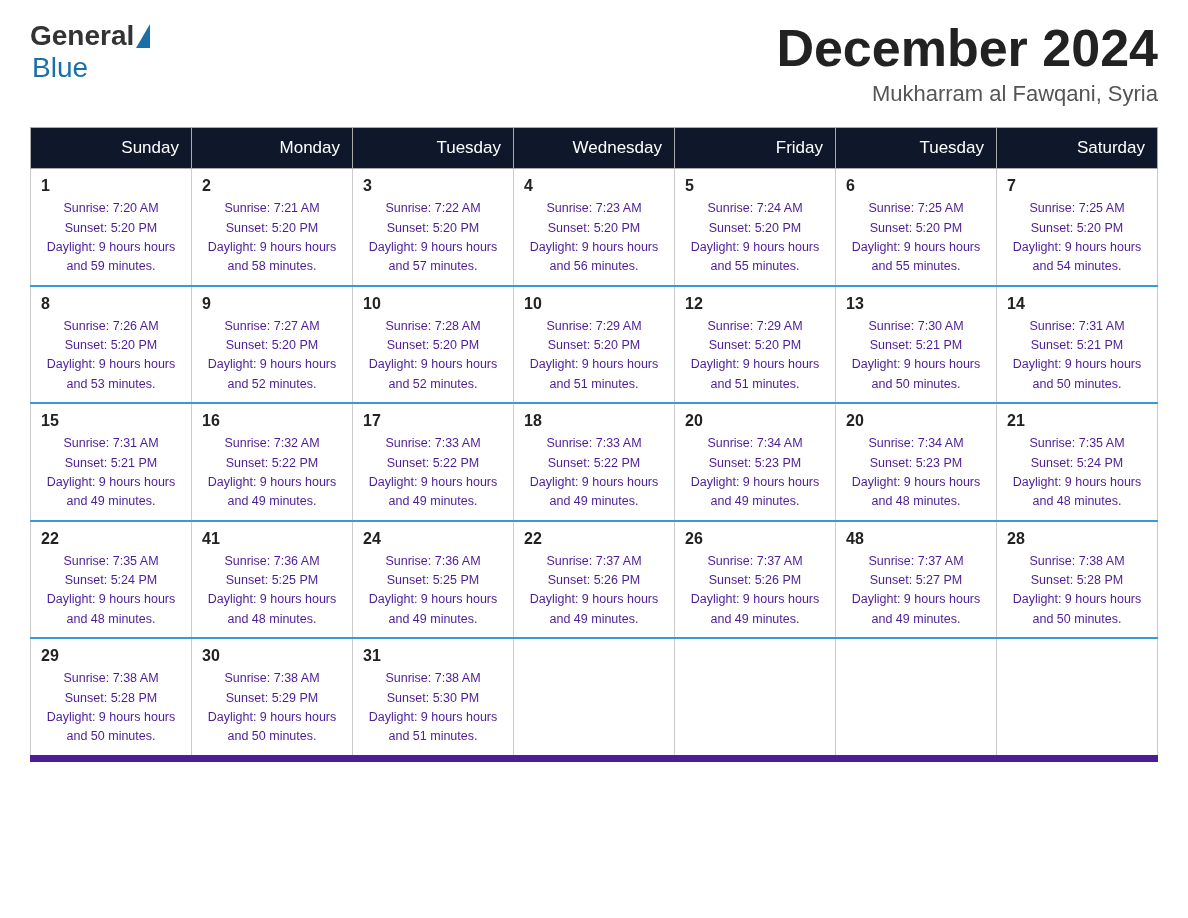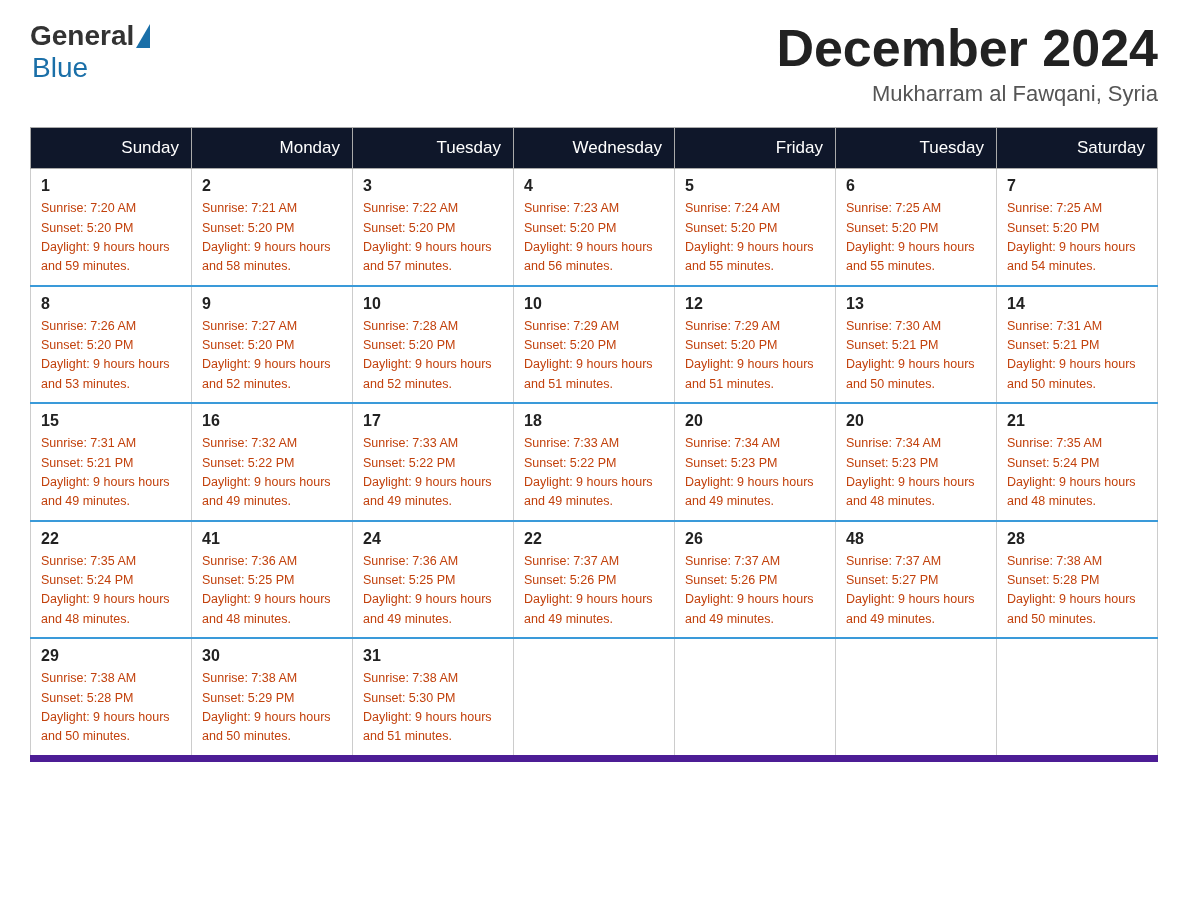--- a/index.html
+++ b/index.html
@@ -83,21 +83,22 @@
     .day-num {
       font-size: 16px;
       font-weight: bold;
       color: #222;
       display: block;
       margin-bottom: 4px;
     }
     .day-info {
       font-size: 12.5px;
       line-height: 1.55;
-      color: #c2410c;
+      color: #4c1d95;
+      text-align: center;
     }
     .calendar tr td {
       border-bottom: 2px solid #3a9ad9;
     }
     .calendar tbody tr:last-child td {
       border-bottom: 7px solid #4c1d95;
     }
     .empty-cell {
       background: #fff;
     }

